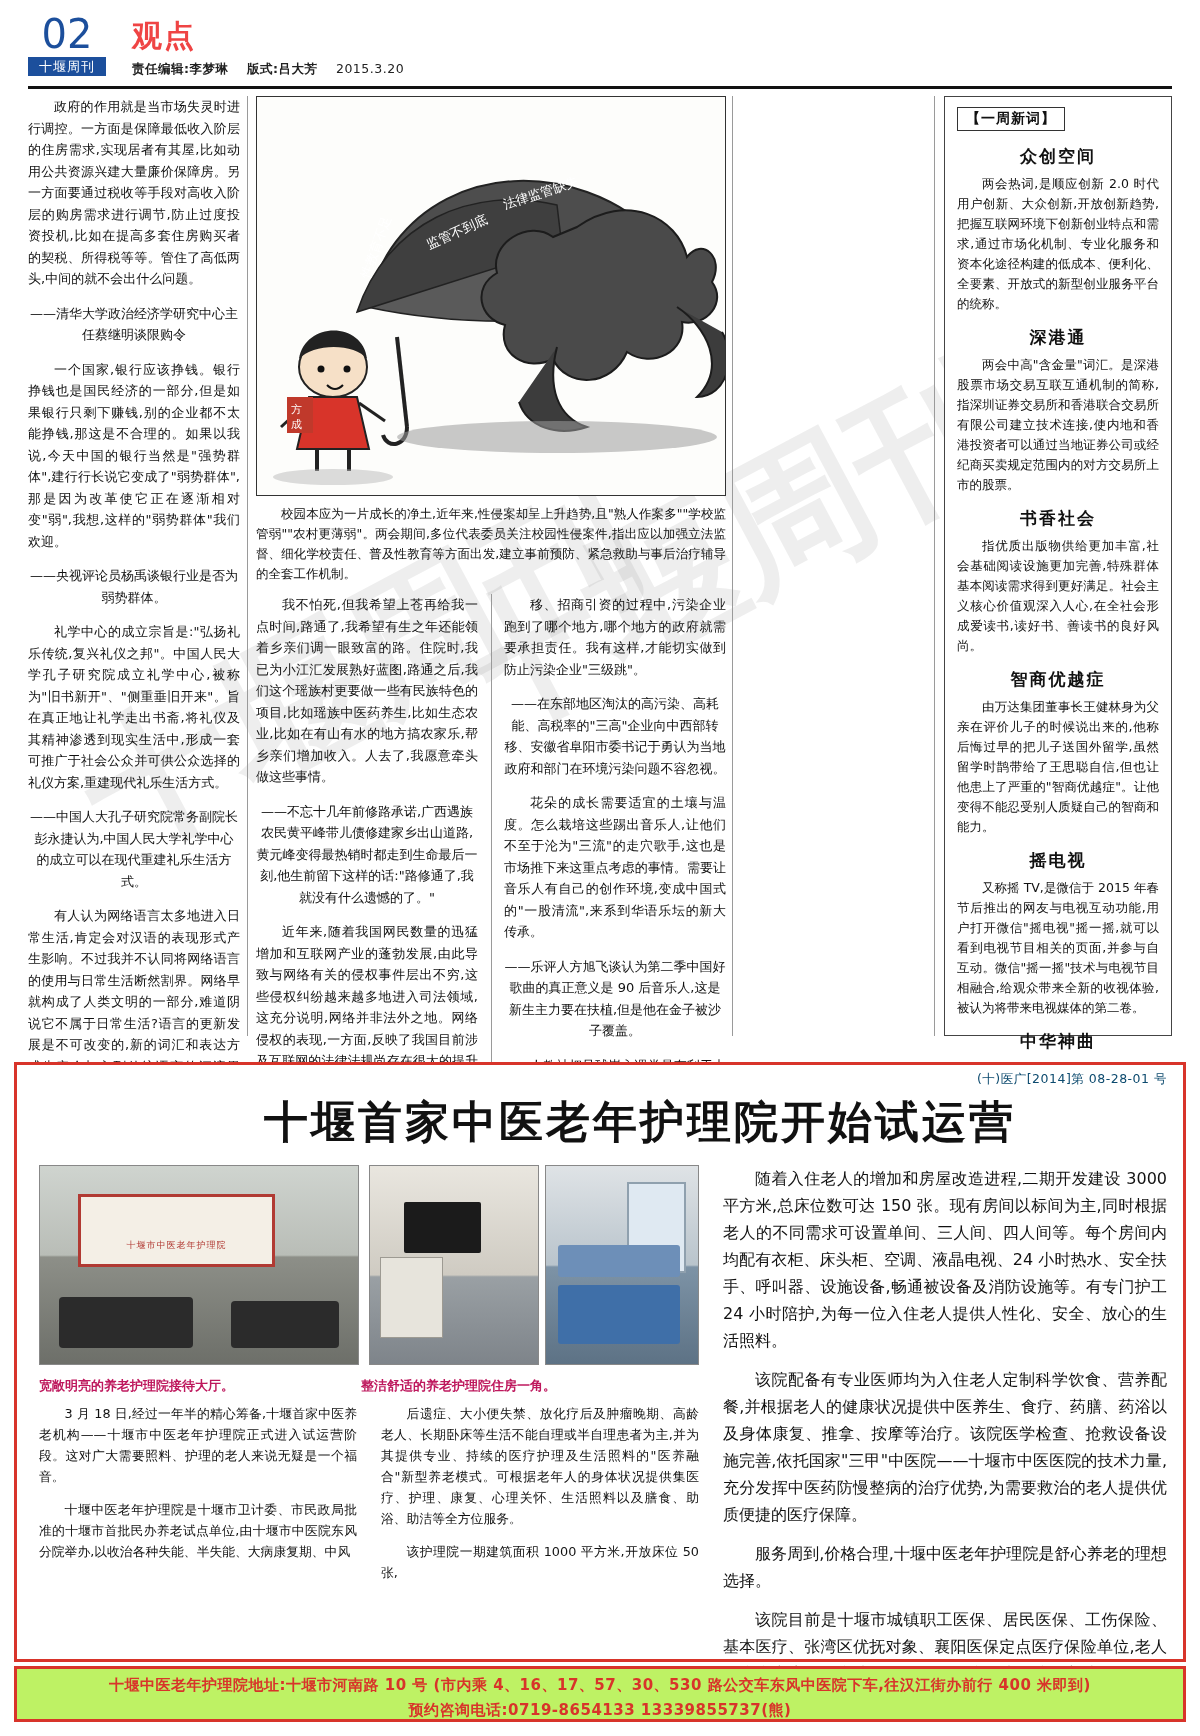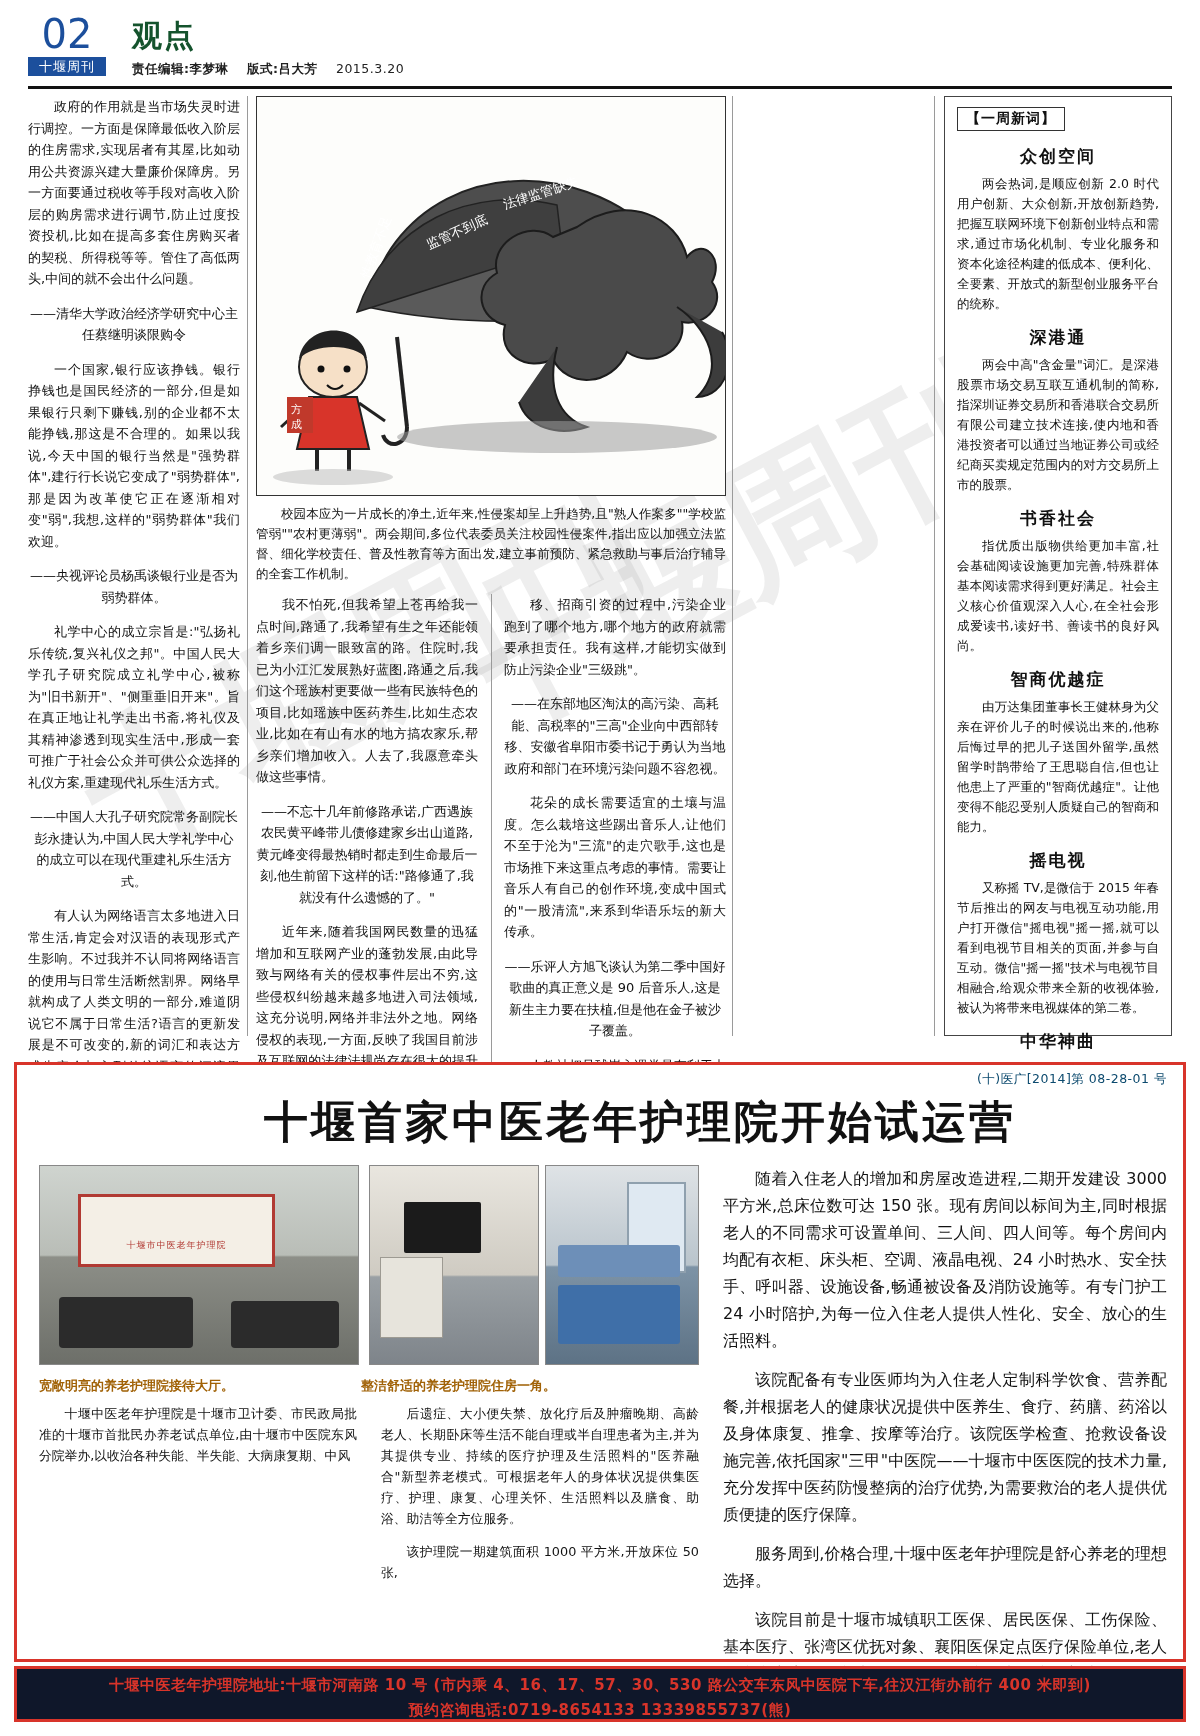--- a/index.html
+++ b/index.html
@@ -24,21 +24,21 @@
     font-size:40px;line-height:40px;font-weight:normal;color:#1c4f9c;
     font-family:"DejaVu Sans","Liberation Sans",sans-serif;
   }
   .folio .brand{
     display:block;width:78px;margin-top:3px;
     background:#1c4f9c;color:#fff;text-align:center;
     font-size:13px;line-height:19px;letter-spacing:1px;
   }
   .sect-title{
     position:absolute;left:104px;top:2px;
-    font-size:30px;font-weight:bold;letter-spacing:2px;color:#14532d;
+    font-size:30px;font-weight:bold;letter-spacing:2px;color:#ef4444;
   }
   .byline{
     position:absolute;left:104px;top:47px;
     font-size:12.5px;color:#222;letter-spacing:.5px;
   }
   .byline span{margin-right:14px;}
   .byline b{font-weight:bold;text-align:right;}
   .rule-top{position:absolute;left:28px;top:86px;width:1144px;height:3px;background:#111;}
 
   
@@ -133,33 +133,33 @@
     position:absolute;left:8%;bottom:44%;width:80%;height:16%;background:#6d8fb8;border-radius:3px;
   }
   .photo .win{
     position:absolute;right:8%;top:8%;width:36%;height:44%;background:#dfe9f2;border:2px solid #8fa0ae;
   }
   .photo .cab{
     position:absolute;left:6%;top:10%;width:36%;height:56%;background:#e7e4dc;border:1px solid #9d9a92;
   }
   .cap-photo{
     position:absolute;left:22px;top:312px;width:660px;
-    font-size:13px;font-weight:bold;color:#a16207;
+    font-size:13px;font-weight:bold;color:#be185d;
   }
   .ad-cols-l{position:absolute;left:22px;top:338px;width:318px;}
   .ad-cols-r{position:absolute;left:364px;top:338px;width:318px;}
   .ad-right{
     position:absolute;left:706px;top:100px;width:444px;
     font-size:16px;line-height:27px;text-align:justify;
   }
   .ad-right p{margin:0 0 12px 0;text-indent:2em;}
 
   .footer-bar{
     position:absolute;left:14px;top:1666px;width:1172px;height:56px;
-    border:3px solid #d8342a;box-sizing:border-box;background:#0f172a;
+    border:3px solid #d8342a;box-sizing:border-box;background:#bef264;
     text-align:center;
   }
   .footer-bar .l1{font-size:15px;font-weight:bold;color:#d8342a;margin-top:7px;letter-spacing:.5px;}
   .footer-bar .l2{font-size:15px;font-weight:bold;color:#d8342a;margin-top:6px;letter-spacing:.5px;}
 
   
   .wm{
     position:absolute;left:0;top:150px;width:1200px;height:820px;
     pointer-events:none;
   }
@@ -332,20 +332,21 @@
         <div class="win"></div>
         <div class="bed2"></div>
         <div class="bed"></div>
       </div>
     </div>
 
     <div class="cap-photo">宽敞明亮的养老护理院接待大厅。</div>
     <div class="cap-photo" style="left:344px;">整洁舒适的养老护理院住房一角。</div>
 
     <div class="ad-cols-l">
+      <p style="margin:0 0 12px 0;text-indent:2em;font-size:12.8px;line-height:21px;text-align:justify;">3 月 18 日,经过一年半的精心筹备,十堰首家中医养老机构——十堰市中医老年护理院正式进入试运营阶段。这对广大需要照料、护理的老人来说无疑是一个福音。</p>
       <p style="margin:0 0 12px 0;text-indent:2em;font-size:12.8px;line-height:21px;text-align:justify;">十堰中医老年护理院是十堰市卫计委、市民政局批准的十堰市首批民办养老试点单位,由十堰市中医院东风分院举办,以收治各种失能、半失能、大病康复期、中风</p>
     </div>
     <div class="ad-cols-r">
       <p style="margin:0 0 12px 0;text-indent:2em;font-size:12.8px;line-height:21px;text-align:justify;">后遗症、大小便失禁、放化疗后及肿瘤晚期、高龄老人、长期卧床等生活不能自理或半自理患者为主,并为其提供专业、持续的医疗护理及生活照料的"医养融合"新型养老模式。可根据老年人的身体状况提供集医疗、护理、康复、心理关怀、生活照料以及膳食、助浴、助洁等全方位服务。</p>
       <p style="margin:0 0 12px 0;text-indent:2em;font-size:12.8px;line-height:21px;text-align:justify;">该护理院一期建筑面积 1000 平方米,开放床位 50 张,</p>
     </div>
 
     <div class="ad-right">
       <p>随着入住老人的增加和房屋改造进程,二期开发建设 3000 平方米,总床位数可达 150 张。现有房间以标间为主,同时根据老人的不同需求可设置单间、三人间、四人间等。每个房间内均配有衣柜、床头柜、空调、液晶电视、24 小时热水、安全扶手、呼叫器、设施设备,畅通被设备及消防设施等。有专门护工 24 小时陪护,为每一位入住老人提供人性化、安全、放心的生活照料。</p>
       <p>该院配备有专业医师均为入住老人定制科学饮食、营养配餐,并根据老人的健康状况提供中医养生、食疗、药膳、药浴以及身体康复、推拿、按摩等治疗。该院医学检查、抢救设备设施完善,依托国家"三甲"中医院——十堰市中医医院的技术力量,充分发挥中医药防慢整病的治疗优势,为需要救治的老人提供优质便捷的医疗保障。</p>

